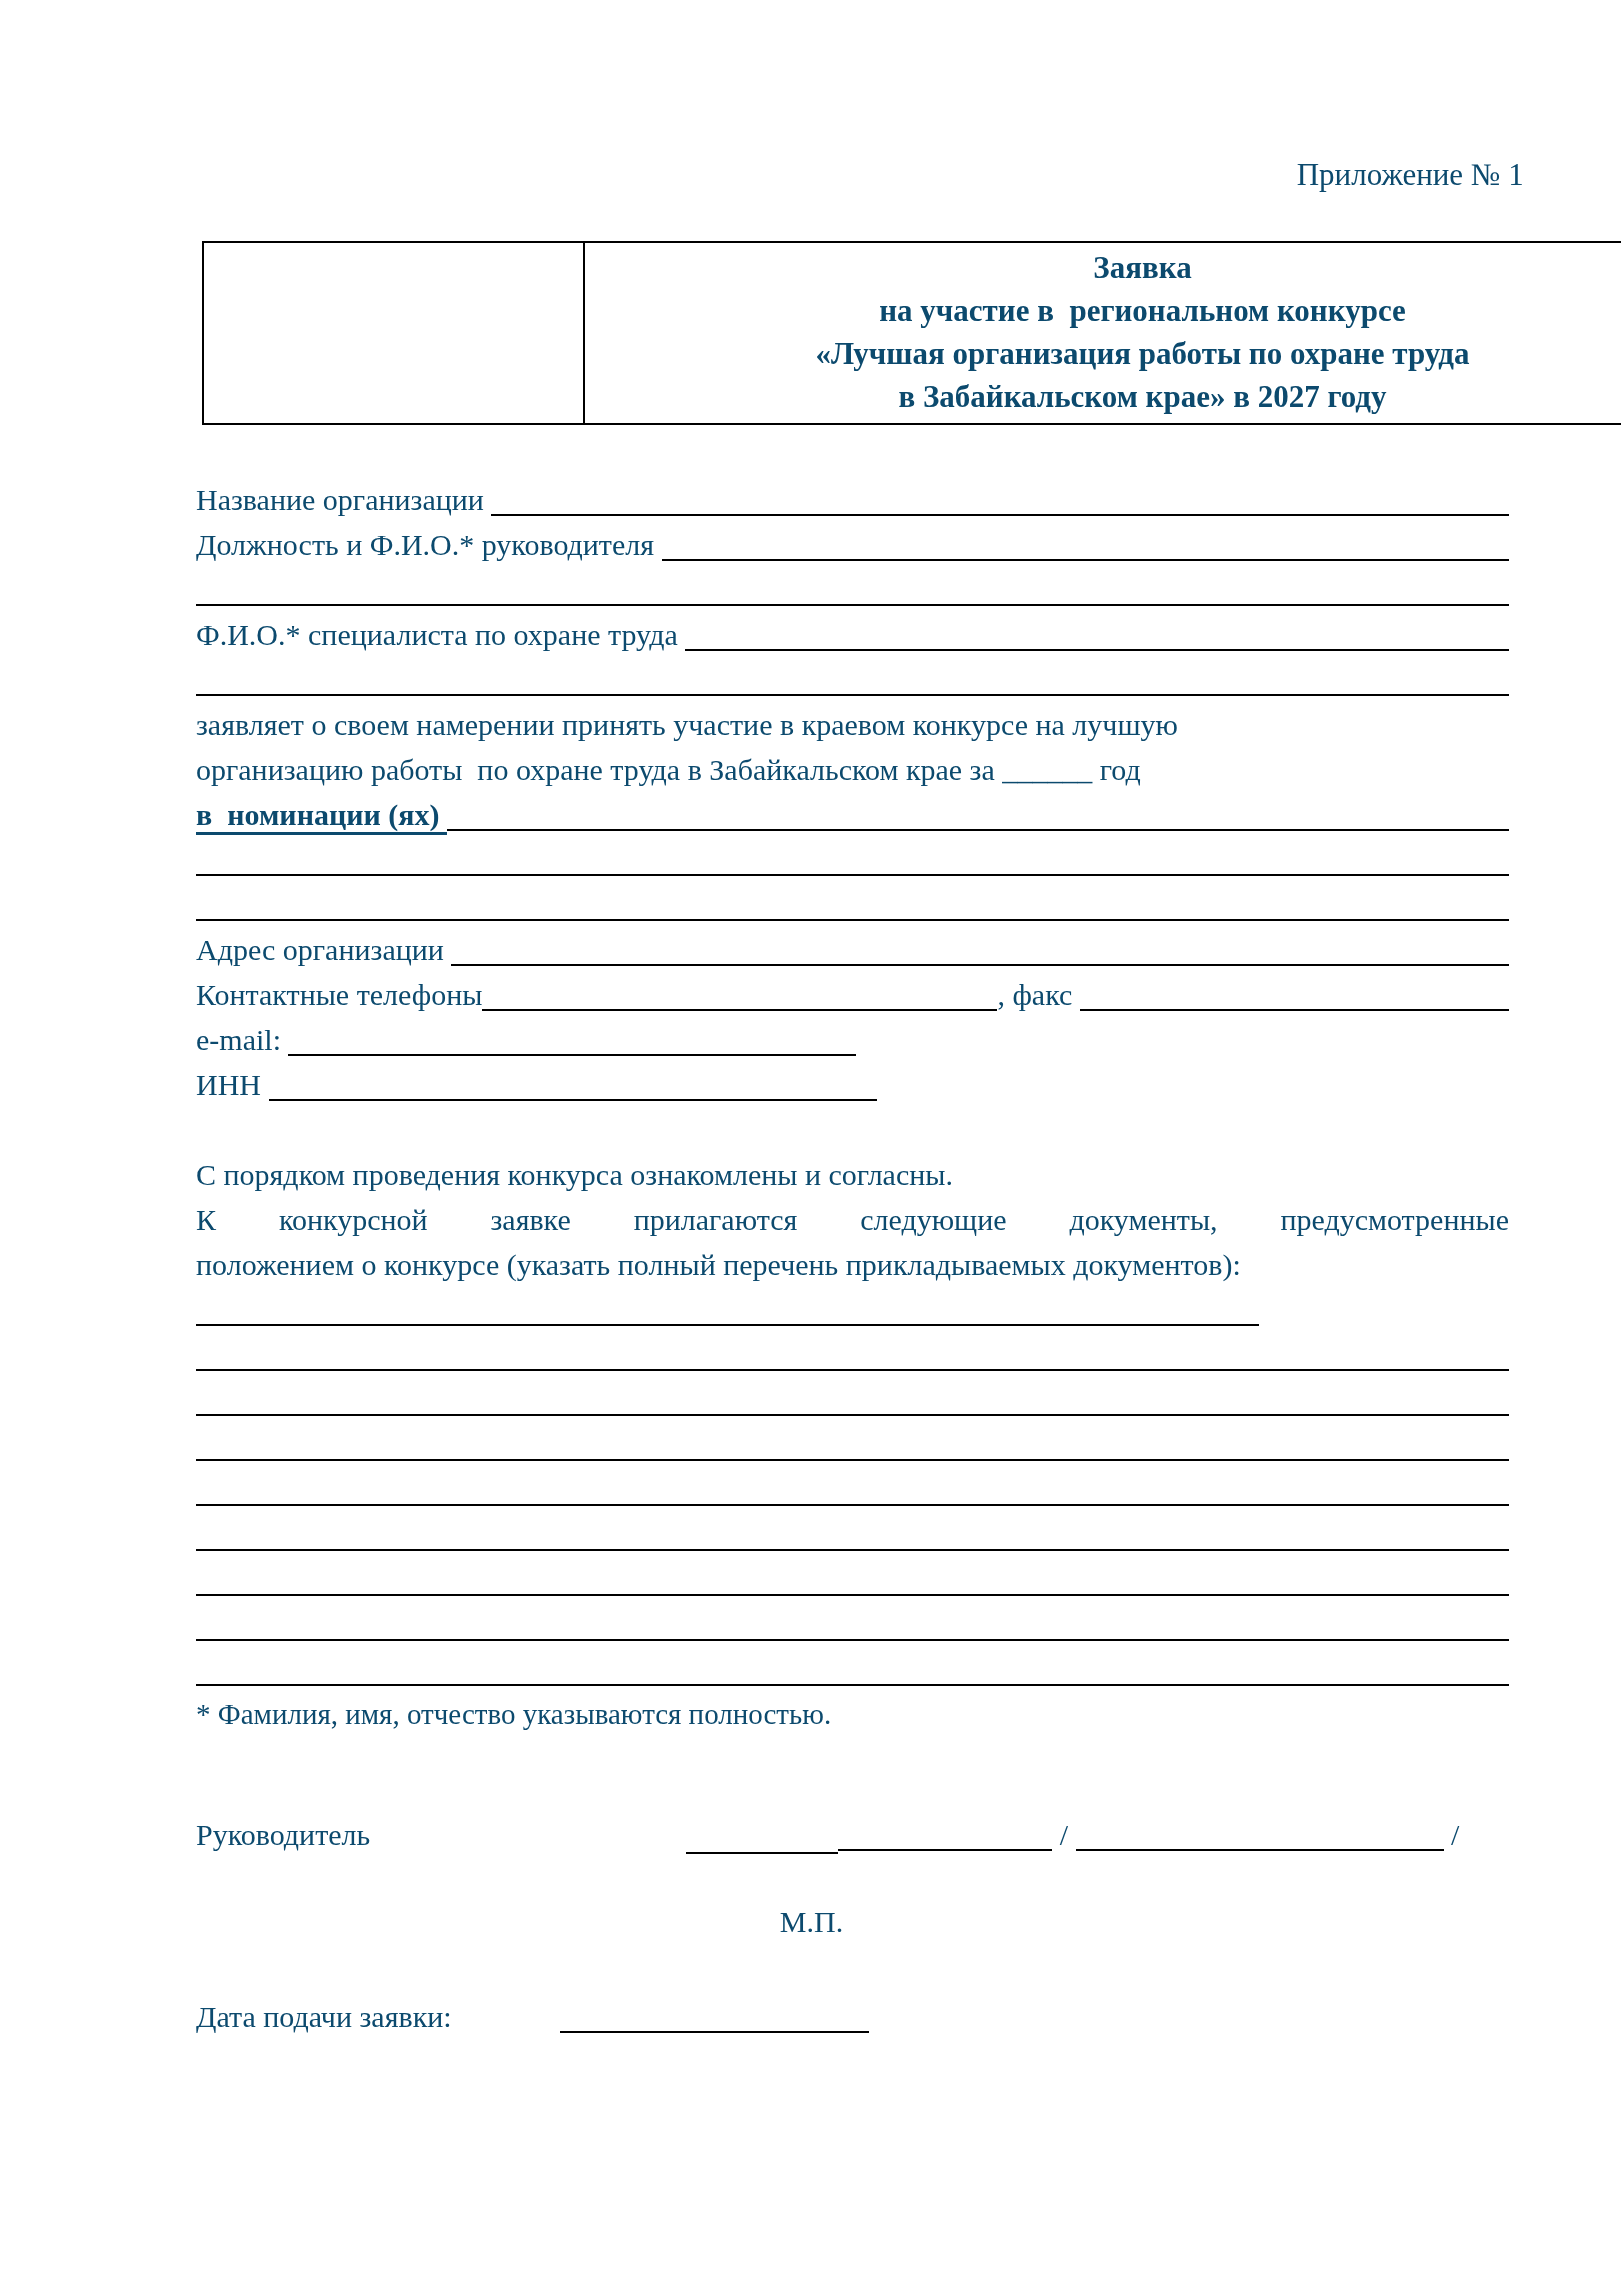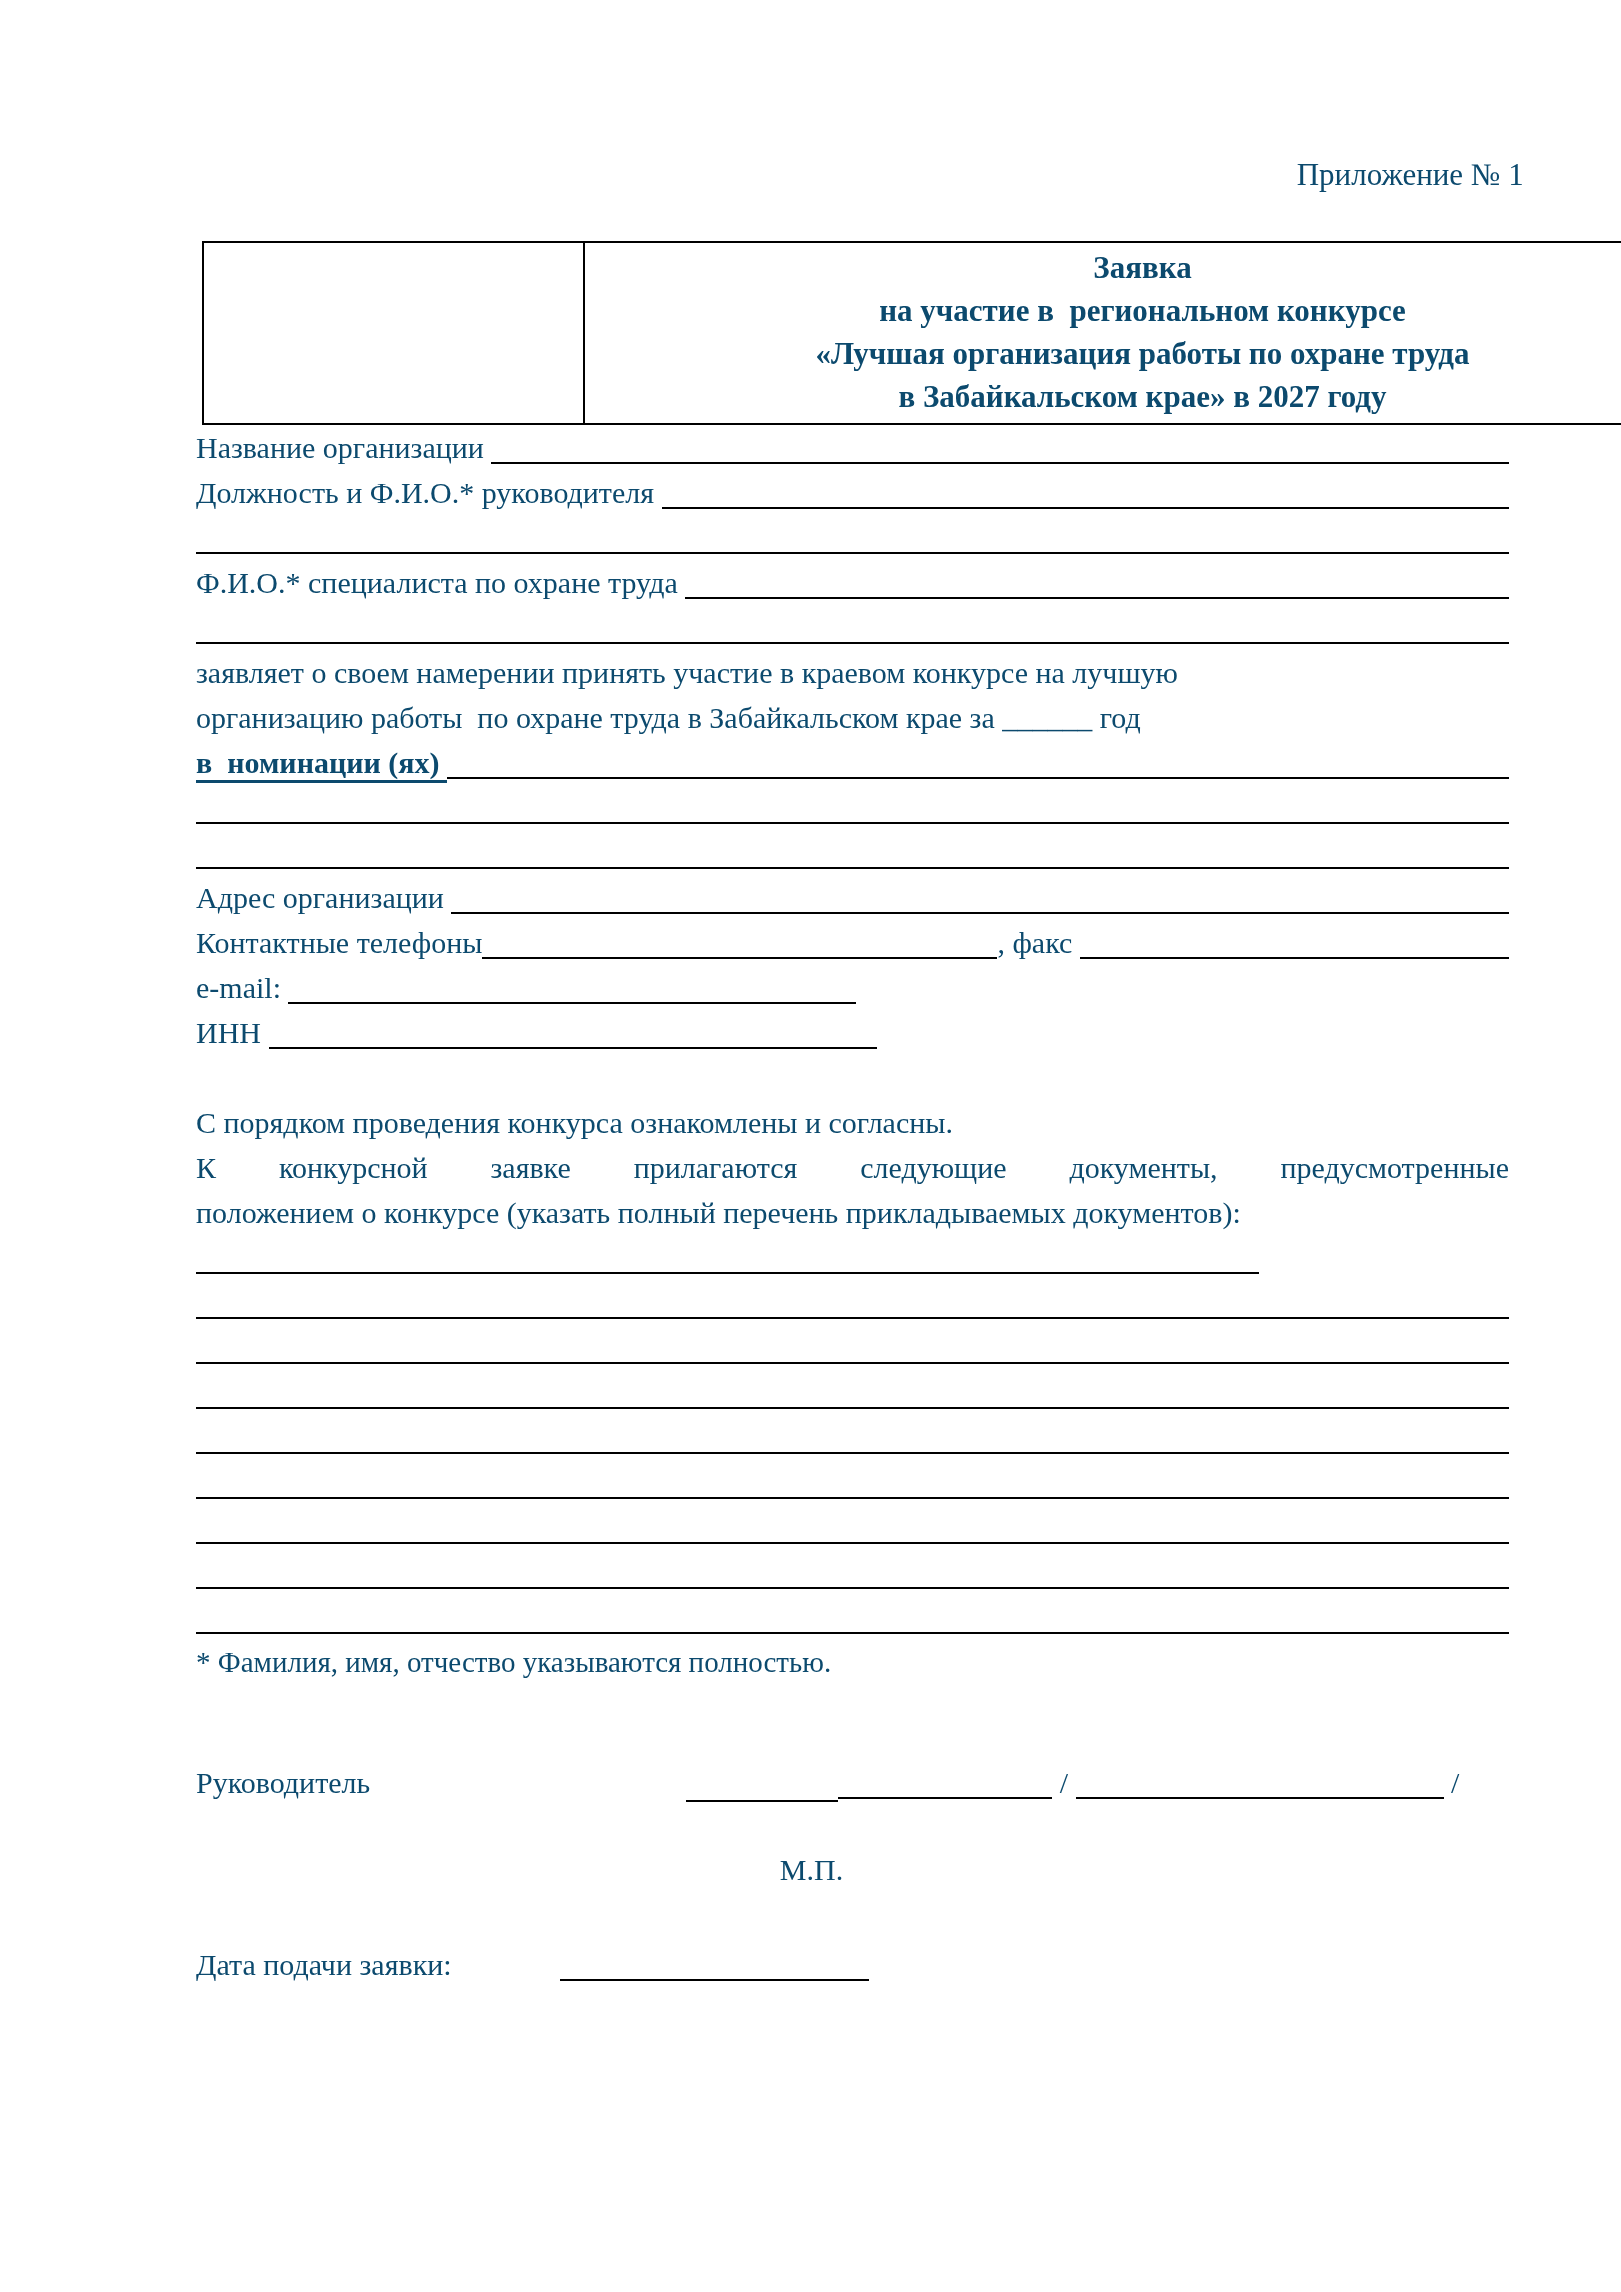--- a/index.html
+++ b/index.html
@@ -24,21 +24,21 @@
     margin-left:6px;
     width:1500px;
     border-collapse:collapse;
     table-layout:fixed;
   }
   .header-table td { border:2.9px solid #000; vertical-align:top; }
   td.cell-left { width:377px; }
   td.cell-right { text-align:center; font-weight:bold; font-size:31px; padding:2.9px 3.9px 4.9px; }
   .title-line { line-height:43px; white-space:pre; }
 
-  .body { font-size:30px; }
+  .body { margin-top:52px; font-size:30px; }
   .row { display:flex; height:45px; overflow:hidden; }
   .lbl { flex:0 0 auto; line-height:45px; white-space:pre; }
   .fill {
     flex:1 1 auto; align-self:flex-end;
     height:0; border-bottom:2.9px solid #000; margin-bottom:5.9px;
   }
   .fill.low { margin-bottom:2.9px; }
   .textline { height:45px; line-height:45px; white-space:pre; overflow:hidden; }
   .just { white-space:normal; text-align:justify; text-align-last:justify; }
   .bold-ul {

